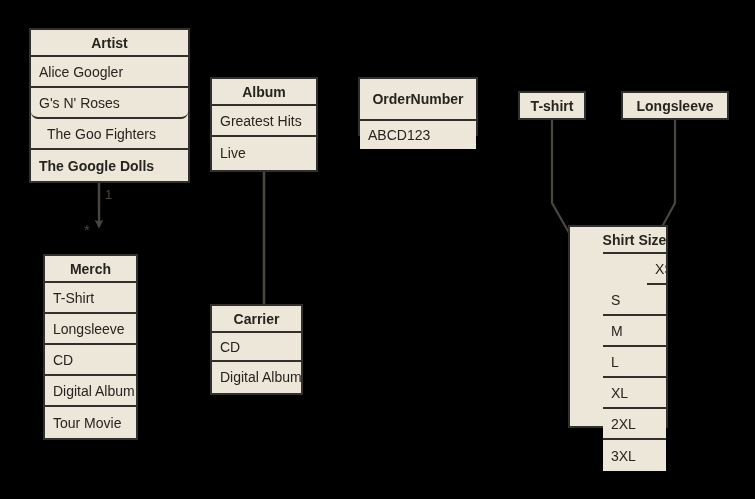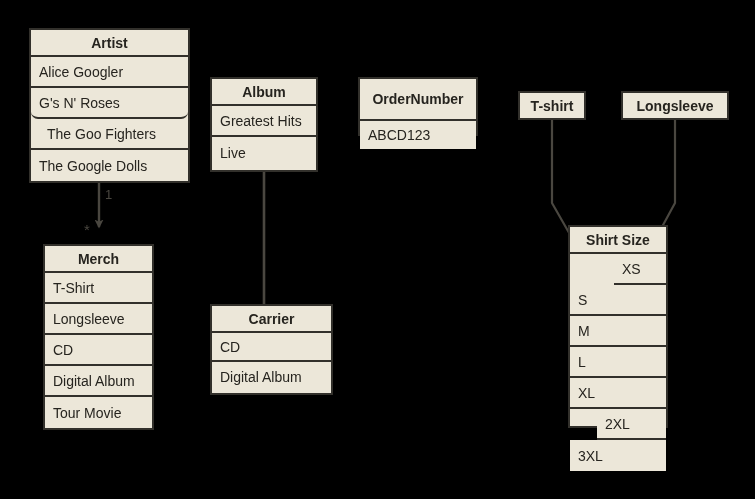--- a/index.html
+++ b/index.html
@@ -89,21 +89,21 @@
   </svg>
 
   <div class="edge-label" style="left:105px; top:188px;">1</div>
   <div class="edge-label" style="left:84px; top:222px; font-size:15px;">*</div>
 
   <div class="entity" style="left:29px; top:28px; width:161px; height:155px;">
     <div class="row header" style="height:27px;">Artist</div>
     <div class="row item" style="height:31px;">Alice Googler</div>
     <div class="row item" style="height:31px;border-radius:7px;">G's N' Roses</div>
     <div class="row item" style="height:31px;padding-left:16px;">The Goo Fighters</div>
-    <div class="row item last" style="height:31px;">The Google Dolls</div>
+    <div class="row item last" style="height:31px;font-weight:bold;">The Google Dolls</div>
   </div>
 
   <div class="entity" style="left:210px; top:57px; width:108px; height:95px;margin-top:20px;">
     <div class="row header" style="height:27px;">Album</div>
     <div class="row item" style="height:31px;">Greatest Hits</div>
     <div class="row item last" style="height:31px;text-align:right;">Live</div>
   </div>
 
   <div class="entity" style="left:358px; top:77px; width:120px; height:59px;">
     <div class="row header" style="height:42px;">OrderNumber</div>
@@ -111,39 +111,39 @@
   </div>
 
   <div class="entity single" style="left:518px; top:91px; width:68px; height:29px;">
     <div class="row header" style="height:25px;">T-shirt</div>
   </div>
 
   <div class="entity single" style="left:621px; top:91px; width:108px; height:29px;">
     <div class="row header" style="height:25px;">Longsleeve</div>
   </div>
 
-  <div class="entity" style="left:43px; top:244px; width:111px; height:186px;">
+  <div class="entity" style="left:43px; top:254px; width:95px; height:186px;">
     <div class="row header" style="height:27px;">Merch</div>
     <div class="row item" style="height:31px;">T-Shirt</div>
     <div class="row item" style="height:31px;">Longsleeve</div>
     <div class="row item" style="height:31px;">CD</div>
     <div class="row item" style="height:31px;">Digital Album</div>
     <div class="row item last" style="height:31px;">Tour Movie</div>
   </div>
 
-  <div class="entity" style="left:210px; top:304px; width:123px; height:91px;text-align:center;">
+  <div class="entity" style="left:210px; top:304px; width:93px; height:91px;text-align:center;">
     <div class="row header" style="height:27px;">Carrier</div>
     <div class="row item" style="height:29px;">CD</div>
     <div class="row item last" style="height:29px;">Digital Album</div>
   </div>
 
-  <div class="entity" style="left:568px; top:225px; width:100px; height:203px;">
+  <div class="entity" style="left:568px; top:225px; width:100px; height:203px;padding-left:33px;">
     <div class="row header" style="height:27px;">Shirt Size</div>
     <div class="row item" style="height:31px;margin-left:44px;">XS</div>
     <div class="row item" style="height:31px;">S</div>
     <div class="row item" style="height:31px;">M</div>
     <div class="row item" style="height:31px;">L</div>
     <div class="row item" style="height:31px;">XL</div>
-    <div class="row item" style="height:31px;margin-left:27px;">2XL</div>
+    <div class="row item" style="height:31px;">2XL</div>
     <div class="row item last" style="height:31px;">3XL</div>
   </div>
 
 </div>
 
 </body></html>

